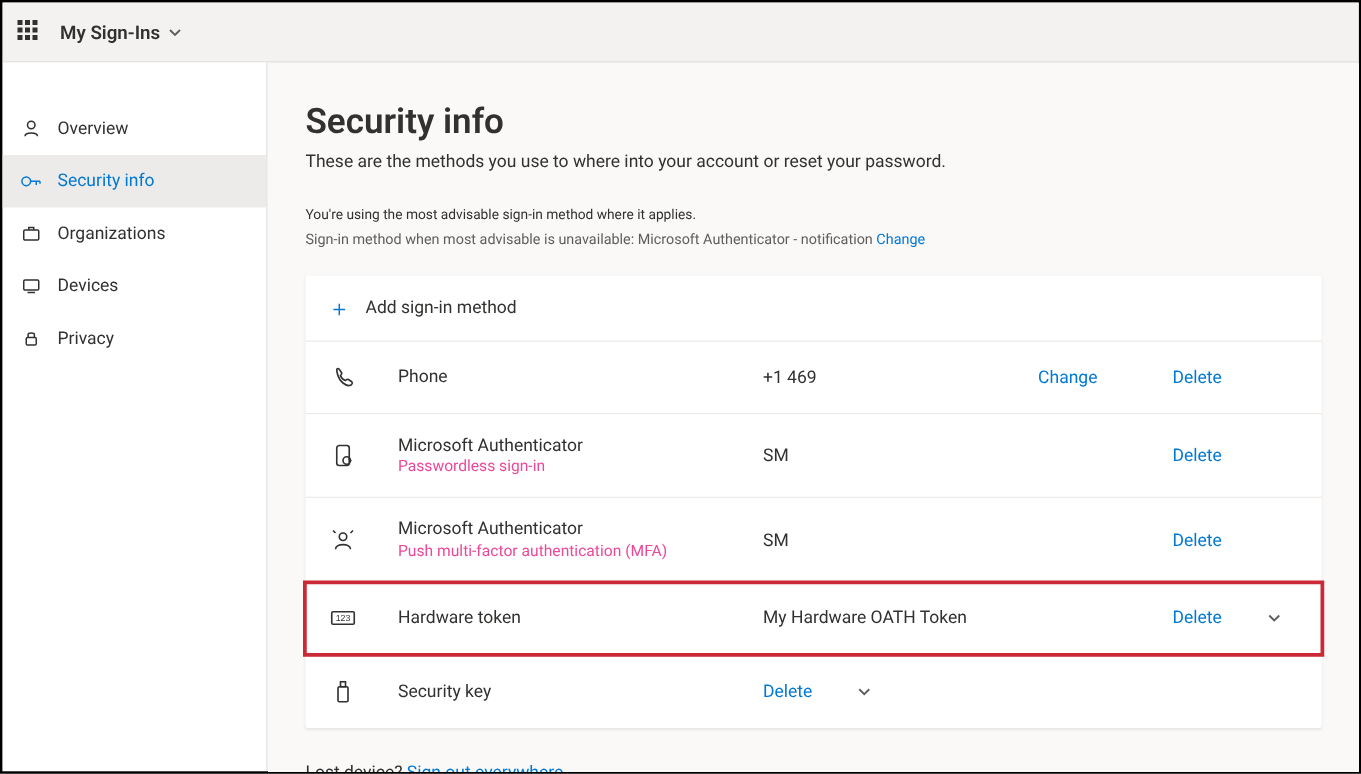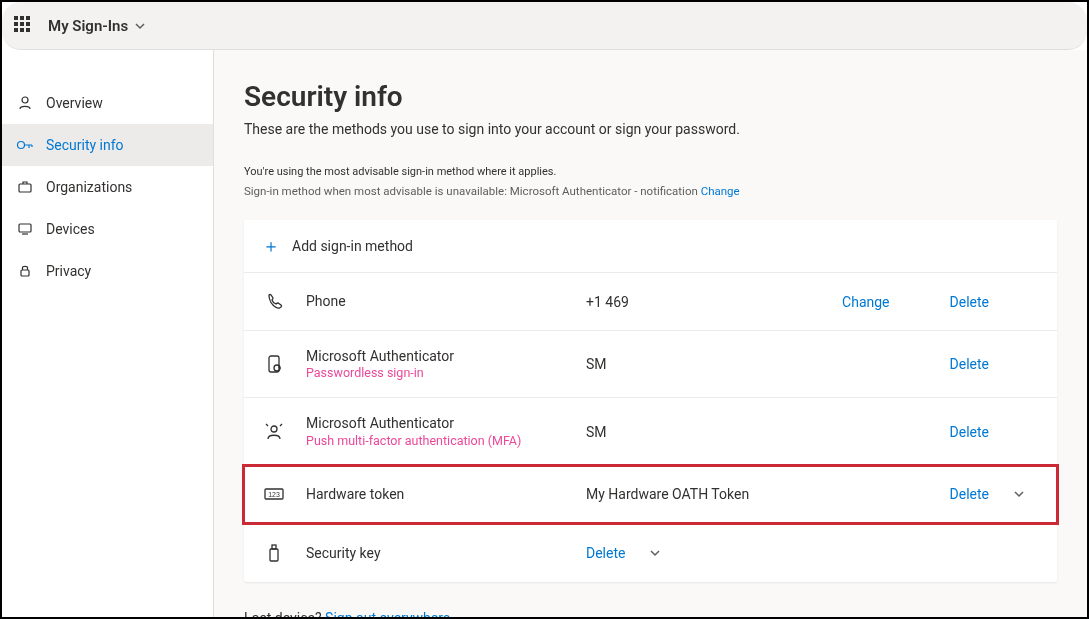--- a/index.html
+++ b/index.html
@@ -17,21 +17,20 @@
       height: 619px;
       overflow: hidden;
     }
     .header {
       background: #f3f2f1;
       height: 48px;
       display: flex;
       align-items: center;
       padding-left: 12px;
       border-bottom: 1px solid #e1dfdd;
-      border-radius: 19px;
     }
     .waffle {
       width: 20px;
       height: 20px;
       display: grid;
       grid-template-columns: repeat(3, 4px);
       grid-template-rows: repeat(3, 4px);
       gap: 2px;
       margin-right: 14px;
     }
@@ -137,20 +136,21 @@
       font-size: 18px;
       margin-right: 12px;
       font-weight: 300;
     }
     .method-row {
       display: flex;
       align-items: center;
       padding: 16px 18px;
       border-bottom: 1px solid #edebe9;
       min-height: 58px;
+      gap: 12px;
     }
     .method-row:last-child {
       border-bottom: none;
     }
     .method-row.highlighted {
       position: relative;
     }
     .method-row.highlighted::before {
       content: "";
       position: absolute;
@@ -275,21 +275,21 @@
             <rect x="4" y="7" width="8" height="6" rx="1"></rect>
             <path d="M5.5 7 V4.5 C5.5 3 10.5 3 10.5 4.5 V7"></path>
           </svg>
       </span>
       <span>Privacy</span>
     </div>
   </nav>
 
   <main class="main">
     <h1 class="page-title">Security info</h1>
-    <p class="page-subtitle">These are the methods you use to sign into your account or sign your password.</p>
+    <p class="page-subtitle">These are the methods you use to where into your account or reset your password.</p>
     <p class="advisable-line">You're using the most advisable sign-in method where it applies.</p>
     <p class="advisable-sub">
       <span>Sign-in method when most advisable is unavailable: Microsoft Authenticator - notification </span><a href="#">Change</a>
     </p>
 
     <div class="methods-card">
       <div class="add-method">
         <span class="plus">＋</span>
         <span>Add sign-in method</span>
       </div>

